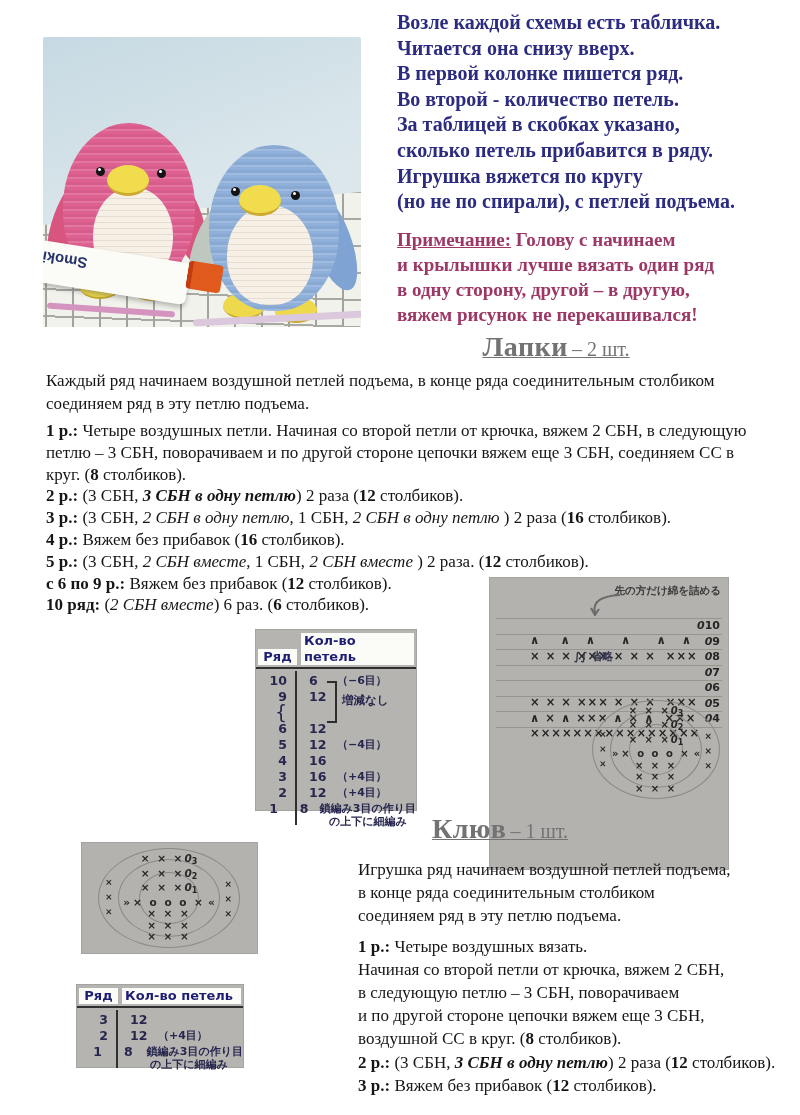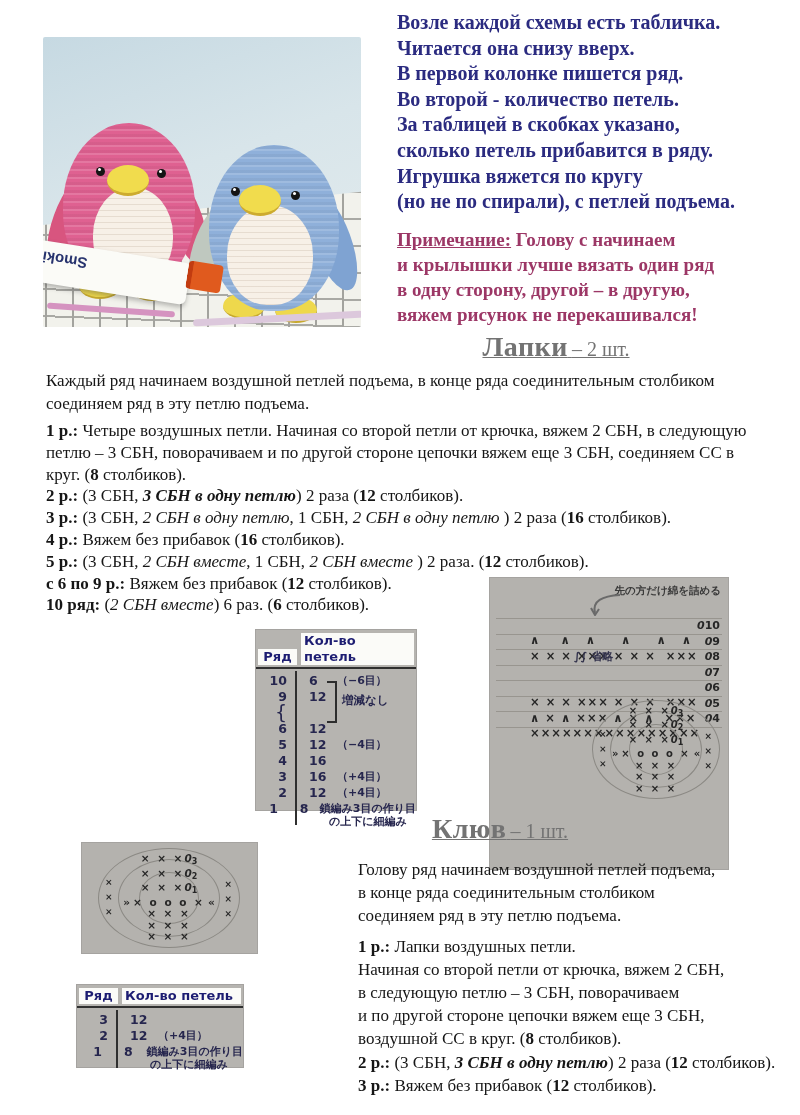--- a/index.html
+++ b/index.html
@@ -322,25 +322,25 @@
       <div class="orow"><span>× × ×</span><span class="oln"><span class="chain">0</span><span class="sub">1</span></span></div>
       <div class="orow"><span class="arr">»</span><span>× o o o ×</span><span class="arr">«</span></div>
       <div class="orow">× × ×</div>
       <div class="orow">× × ×</div>
       <div class="orow">× × ×</div>
     </div>
   </div>
 </div>
 
 <div class="abs" id="beak-text">
-  <div>Голову ряд начинаем воздушной петлей подъема,</div>
+  <div>Игрушка ряд начинаем воздушной петлей подъема,</div>
   <div>в конце ряда соединительным столбиком</div>
   <div>соединяем ряд в эту петлю подъема.</div>
   <div class="gap"></div>
-  <div><span class="st-b">1 р.: </span><span>Лапки воздушных петли.</span></div>
+  <div><span class="st-b">1 р.: </span><span>Четыре воздушных вязать.</span></div>
   <div><span>Начиная со второй петли от крючка, вяжем 2 СБН,</span></div>
   <div><span>в следующую петлю – 3 СБН, поворачиваем</span></div>
   <div><span>и по другой стороне цепочки вяжем еще 3 СБН,</span></div>
   <div><span>воздушной СС в круг. (</span><span class="st-b">8</span><span> столбиков).</span></div>
   <div><span class="st-b">2 р.: </span><span>(3 СБН, </span><span class="st-bi">3 СБН в одну петлю</span><span>) 2 раза (</span><span class="st-b">12</span><span> столбиков).</span></div>
   <div><span class="st-b">3 р.: </span><span>Вяжем без прибавок (</span><span class="st-b">12</span><span> столбиков).</span></div>
 </div>
 
 <div class="abs scan-table" id="table-beak">
   <div class="t-head">

